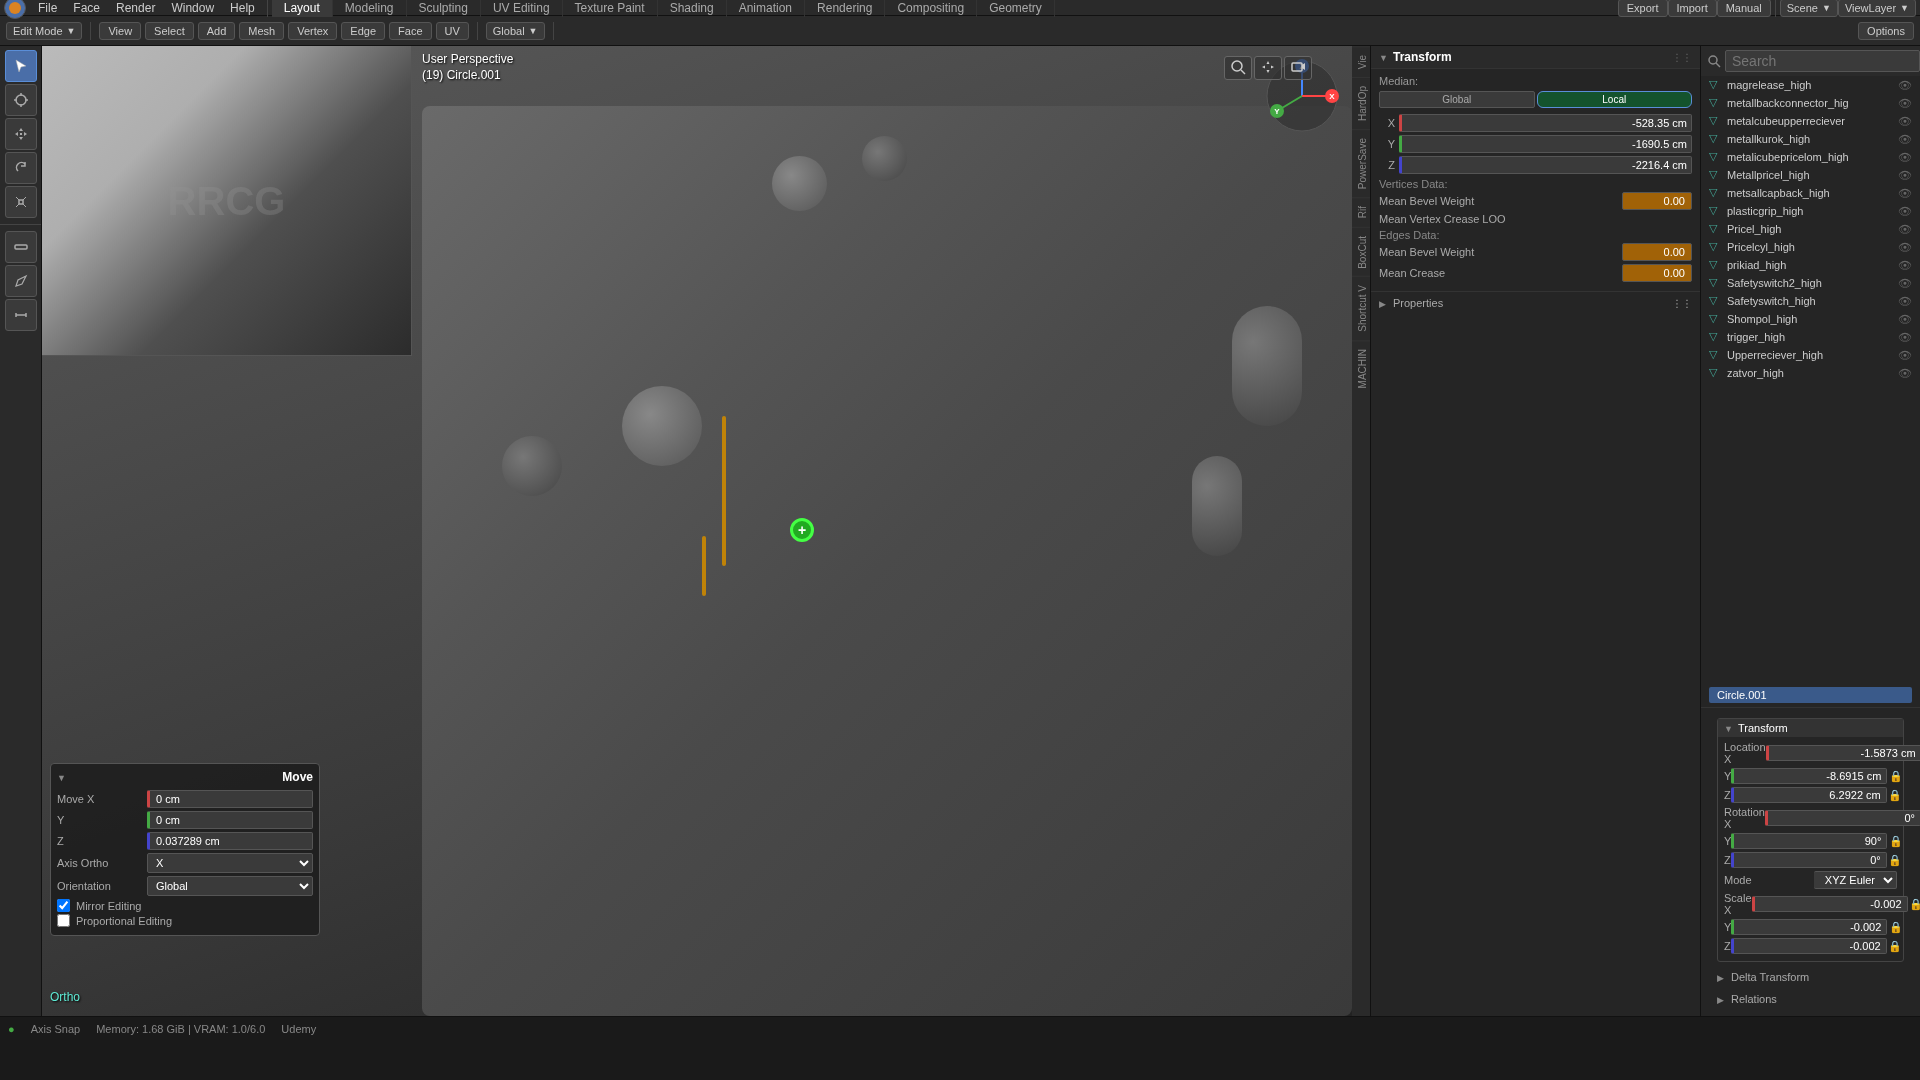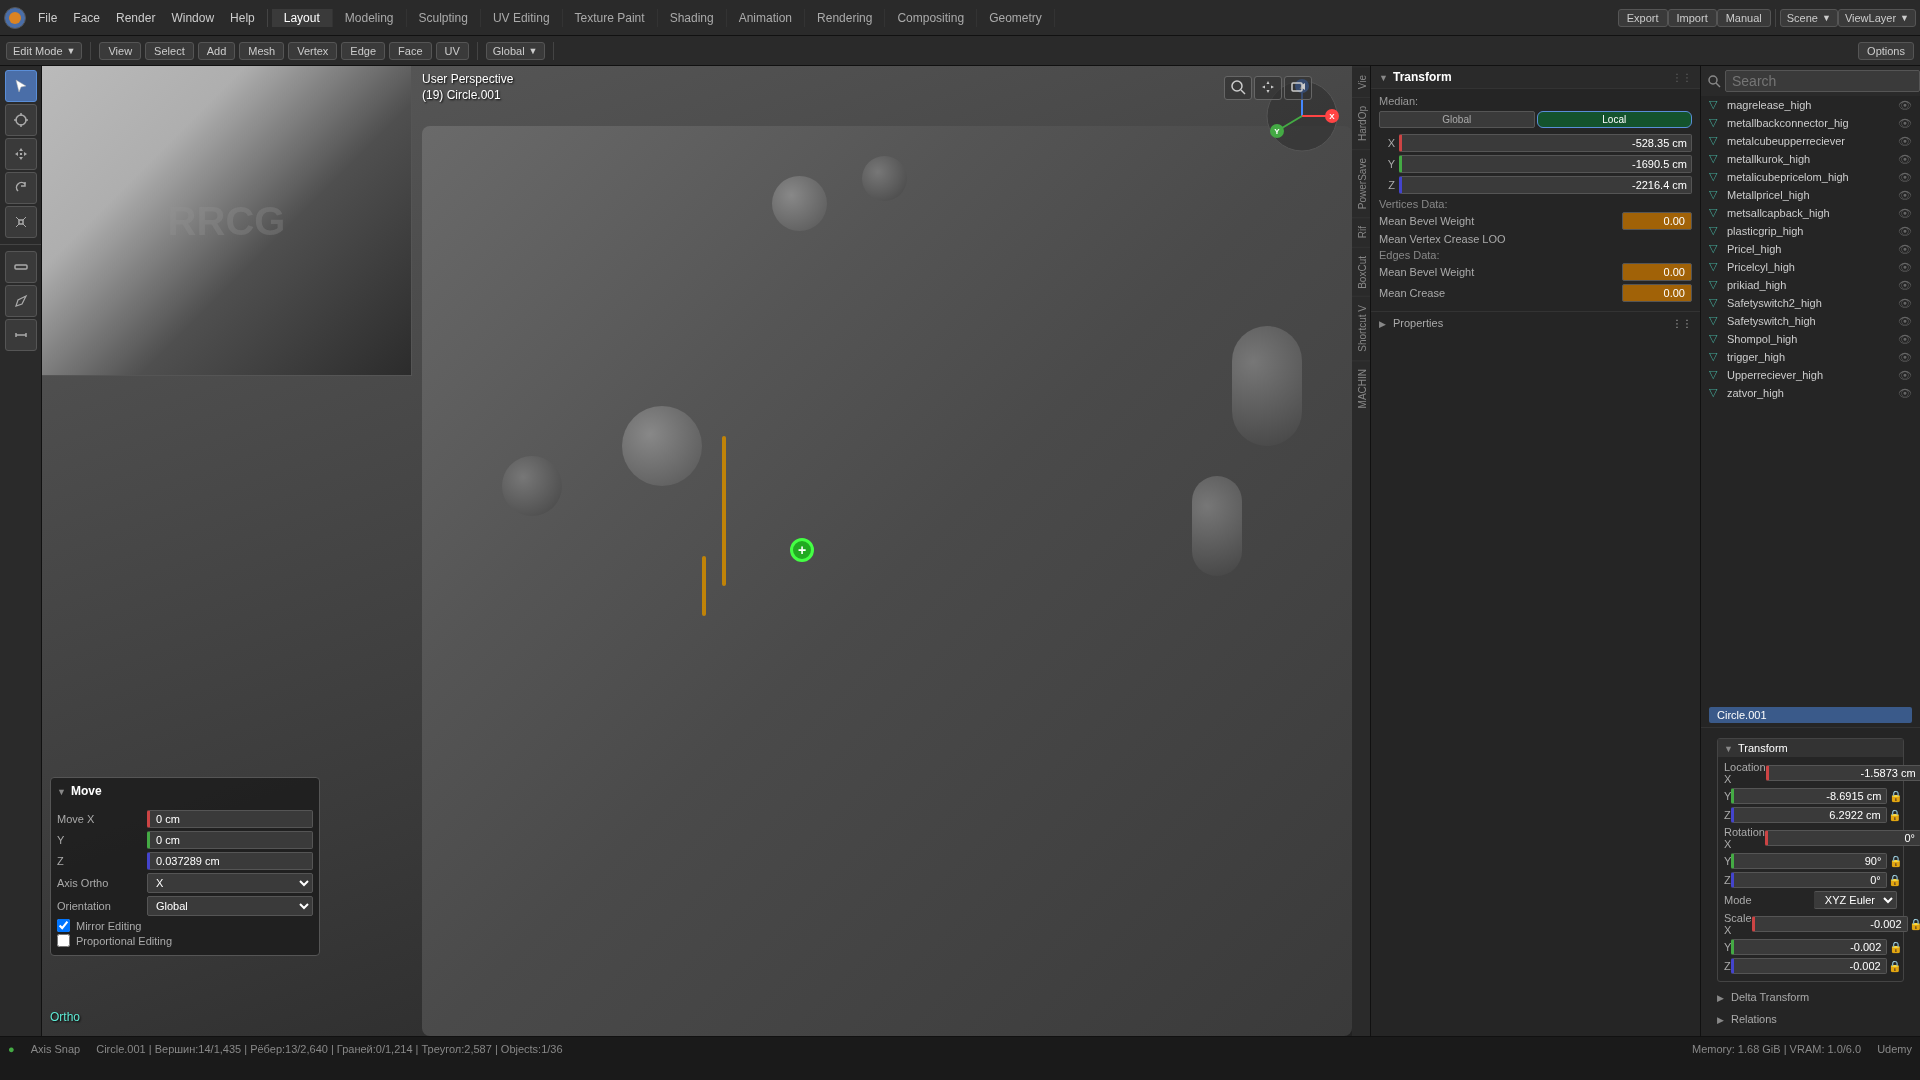--- a/index.html
+++ b/index.html
@@ -1,19 +1,19 @@
 <!DOCTYPE html>
 <html><head>
   <meta charset="utf-8">
   <style>
     * { box-sizing: border-box; margin: 0; padding: 0; }
     body { background: #1a1a1a; color: #ccc; font-family: 'Segoe UI', Arial, sans-serif; font-size: 12px; overflow: hidden; width: 1920px; height: 1080px; }
 
     
-    #top-menu { display: flex; align-items: center; background: #2a2a2a; height: 36px; border-bottom: 1px solid #111; padding: 0 4px; }
+    #top-menu { display: flex; align-items: center; background: #2a2a2a; height: 16px; border-bottom: 1px solid #111; padding: 0 4px; }
     .menu-item { padding: 2px 8px; cursor: pointer; color: #ccc; font-size: 12px; }
     .menu-sep { width: 1px; background: #444; height: 18px; margin: 0 4px; }
     .editor-tab { padding: 2px 12px; cursor: pointer; color: #aaa; font-size: 12px; border-right: 1px solid #333; }
     .editor-tab.active { color: #fff; background: #3a3a3a; }
 
     
     #toolbar { display: flex; align-items: center; background: #2a2a2a; height: 30px; border-bottom: 1px solid #111; padding: 0 6px; gap: 4px; }
     .tb-btn { background: #3a3a3a; border: 1px solid #555; color: #ccc; padding: 2px 8px; font-size: 11px; cursor: pointer; border-radius: 3px; }
     .tb-dropdown { background: #3a3a3a; border: 1px solid #555; color: #ccc; padding: 2px 6px; font-size: 11px; cursor: pointer; border-radius: 3px; display: flex; align-items: center; gap: 4px; }
 
@@ -31,21 +31,21 @@
 
     
     #cam-view { position: absolute; top: 0; left: 0; width: 370px; height: 310px; background: #1a1a1a; border-right: 1px solid #555; border-bottom: 1px solid #555; overflow: hidden; }
     #cam-view-content { width: 100%; height: 100%; background: linear-gradient(135deg, #fff 0%, #eee 30%, #666 60%, #333 100%); opacity: 0.7; }
 
     
     .vp-overlay { position: absolute; color: #fff; font-size: 12px; text-shadow: 1px 1px 2px #000; pointer-events: none; }
 
     
     #move-panel { position: absolute; bottom: 80px; left: 8px; background: rgba(30,30,30,0.92); border: 1px solid #555; border-radius: 4px; width: 270px; padding: 6px; }
-    .panel-header { display: flex; align-items: center; font-size: 12px; color: #fff; font-weight: bold; margin-bottom: 12px; cursor: pointer; }
+    .panel-header { display: flex; align-items: center; font-size: 12px; color: #fff; font-weight: bold; margin-bottom: 6px; cursor: pointer; justify-content: space-between; }
     .panel-row { display: flex; align-items: center; margin-bottom: 3px; }
     .panel-label { width: 90px; color: #aaa; font-size: 11px; }
     .panel-input { flex: 1; background: #3a3a3a; border: 1px solid #555; color: #fff; padding: 2px 6px; font-size: 11px; border-radius: 2px; }
     .panel-select { flex: 1; background: #3a3a3a; border: 1px solid #555; color: #fff; padding: 2px 4px; font-size: 11px; border-radius: 2px; }
     .checkbox-row { display: flex; align-items: center; gap: 6px; margin-bottom: 2px; }
     .checkbox-row input { width: 13px; height: 13px; }
     .checkbox-label { color: #aaa; font-size: 11px; }
 
     
     #right-panel { width: 330px; background: #252525; border-left: 1px solid #111; display: flex; flex-direction: column; }
@@ -610,16 +610,15 @@
         <span style="margin-left:4px;" class="relations-label">Relations</span>
       </div>
     </div>
   </div>
 
 </div>
 
 <div id="status-bar">
   <span style="color:#4a4;">●</span>
   <span>Axis Snap</span>
-  <span style="flex:1;">Circle.001 | Вершин:14/1,435 | Рёбер:13/2,640 | Граней:0/1,214 | Треугол:2,587 | Objects:1/36</span>
   <span>Memory: 1.68 GiB | VRAM: 1.0/6.0</span>
   <span style="color:#888;font-size:11px;">Udemy</span>
 </div>
 
 </body></html>

